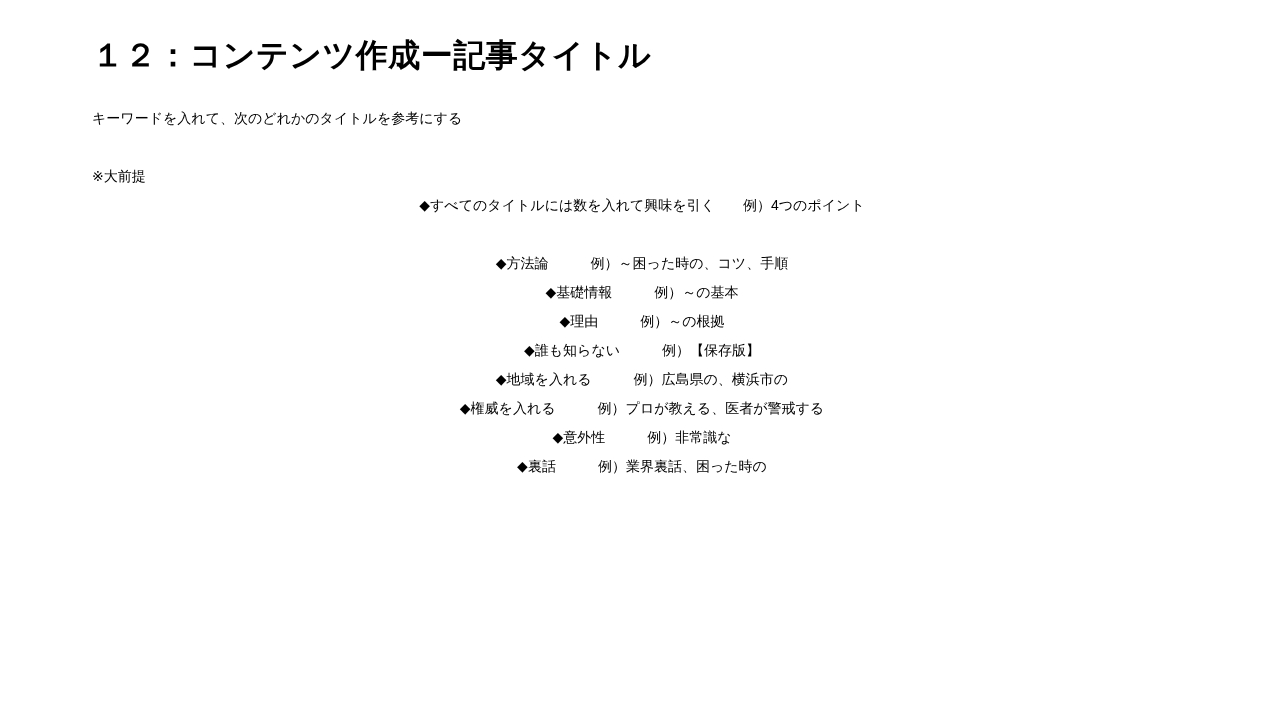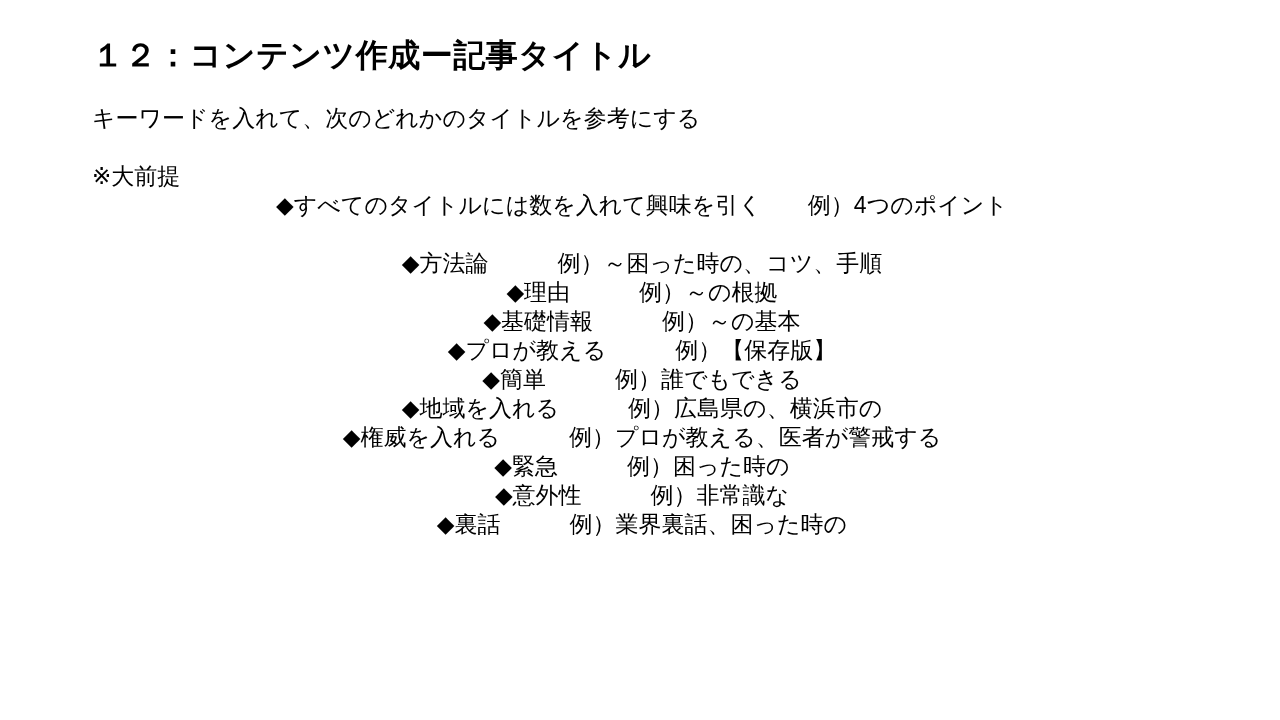--- a/index.html
+++ b/index.html
@@ -35,21 +35,21 @@
     left: 92px;
     top: 104px;
     width: 1100px;
     font-size: 21px;
     line-height: 1.0;
   }
   .line {
     white-space: pre;
     height: 29px;
     line-height: 29px;
-    font-size: 23px;
+    font-size: 14px;
   }
   .line.blank {
     height: 29px;
   }
   .bullet {
     white-space: pre;
     text-align: center;
   }
 </style>
 </head>
@@ -59,24 +59,22 @@
 
   <div class="title">１２：コンテンツ作成ー記事タイトル</div>
 
   <div class="body-block">
     <div class="line">キーワードを入れて、次のどれかのタイトルを参考にする</div>
     <div class="line blank"></div>
     <div class="line">※大前提</div>
     <div class="line bullet">◆すべてのタイトルには数を入れて興味を引く　　例）4つのポイント</div>
     <div class="line blank"></div>
     <div class="line bullet">◆方法論　　　例）～困った時の、コツ、手順</div>
+    <div class="line bullet">◆基礎情報　　　例）～の基本</div>
     <div class="line bullet">◆理由　　　例）～の根拠</div>
-    <div class="line bullet">◆基礎情報　　　例）～の基本</div>
-    <div class="line bullet">◆プロが教える　　　例）【保存版】</div>
-    <div class="line bullet">◆簡単　　　例）誰でもできる</div>
+    <div class="line bullet">◆誰も知らない　　　例）【保存版】</div>
     <div class="line bullet">◆地域を入れる　　　例）広島県の、横浜市の</div>
     <div class="line bullet">◆権威を入れる　　　例）プロが教える、医者が警戒する</div>
-    <div class="line bullet">◆緊急　　　例）困った時の</div>
     <div class="line bullet">◆意外性　　　例）非常識な</div>
     <div class="line bullet">◆裏話　　　例）業界裏話、困った時の</div>
   </div>
 
 </div>
 
 </body></html>

